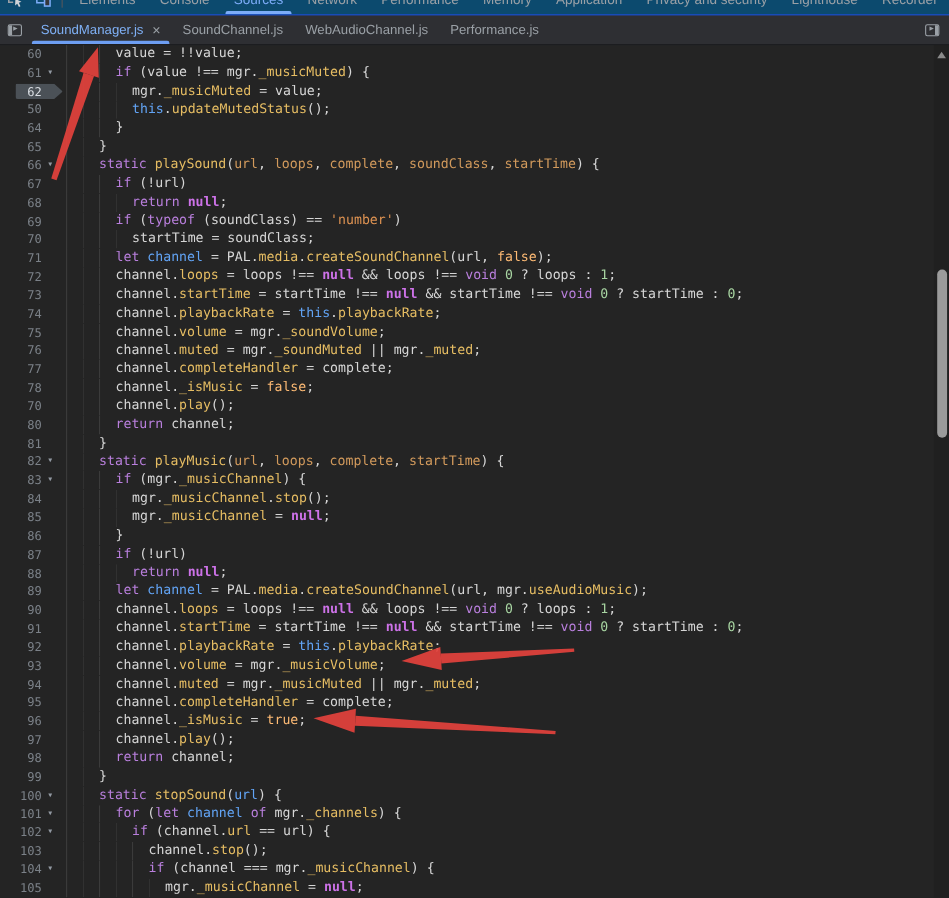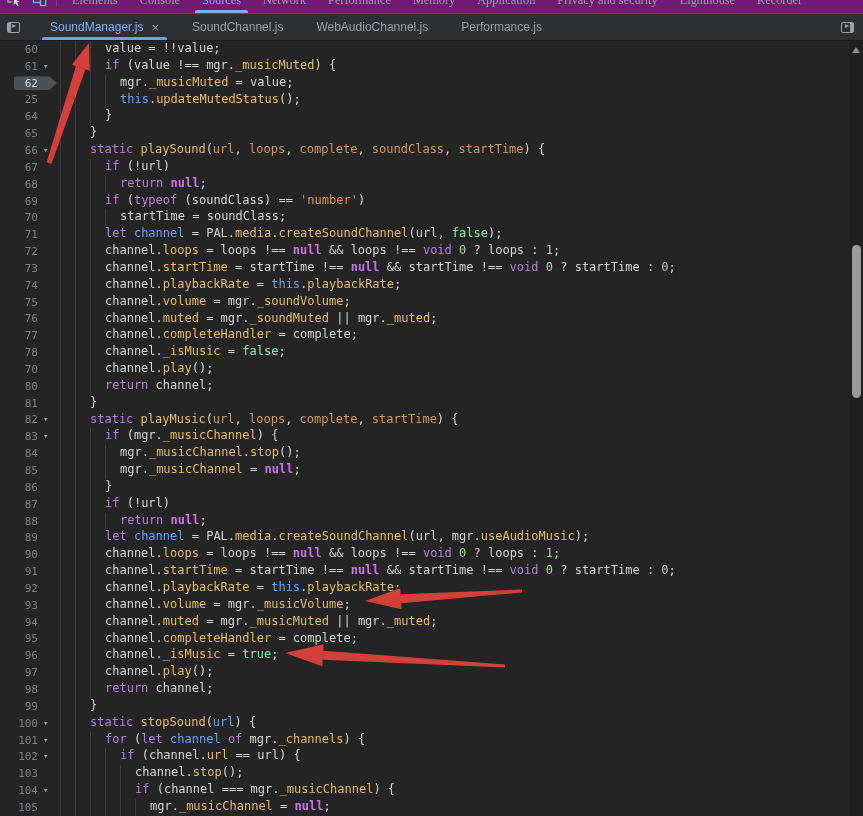--- a/index.html
+++ b/index.html
@@ -5,42 +5,42 @@
   html,body{margin:0;padding:0;}
   body{
     width:863px;height:816px;position:relative;overflow:hidden;
     background:#242424;
     font-family:"Liberation Sans", sans-serif;
     -webkit-font-smoothing:antialiased;
   }
   
   .main-toolbar{
     position:absolute;top:0;left:0;right:0;height:13px;
-    background:#701a75;overflow:hidden;border-bottom:4px solid #1d4ed8;font-family:Liberation Serif, serif;
+    background:#0c4a6e;overflow:hidden;border-bottom:4px solid #1d4ed8;
   }
   .mt-inner{
     position:absolute;bottom:0;left:0;height:27px;
     display:flex;align-items:center;white-space:nowrap;
   }
   .mt-icon{width:26px;height:27px;display:flex;align-items:center;justify-content:center;flex:none;}
   .mt-divider{width:1px;height:14px;background:#55565a;margin:0 4px;flex:none;}
   .mt-item{
     padding:0 11px;height:27px;line-height:29px;font-size:12.3px;color:#9aa0a6;
     position:relative;flex:none;cursor:pointer;
   }
   .mt-item.active{color:var(--accent,#7cacf8);}
   .mt-item.active::after{
     content:"";position:absolute;left:4px;right:4px;bottom:0;height:3px;
     background:var(--accent,#7cacf8);border-radius:2px 2px 0 0;
   }
   
   .tab-bar{
     position:absolute;top:14px;left:0;right:0;height:27px;
     background:#2e2f33;display:flex;align-items:stretch;
-    border-bottom:1px solid #1c1d20;box-sizing:border-box;gap:13px;
+    border-bottom:1px solid #1c1d20;box-sizing:border-box;
   }
   .tb-iconbtn{width:27px;display:flex;align-items:center;justify-content:center;flex:none;cursor:pointer;}
   .panel-ico{width:13px;height:11px;border:1.5px solid #9aa0a6;border-radius:2px;position:relative;box-sizing:border-box;}
   .panel-ico .bar-l{position:absolute;left:0;top:0;bottom:0;width:3px;background:#9aa0a6;}
   .panel-ico .bar-r{position:absolute;right:0;top:0;bottom:0;width:3px;background:#9aa0a6;}
   .panel-ico .tri{position:absolute;top:1.5px;width:0;height:0;border-top:2.5px solid transparent;border-bottom:2.5px solid transparent;border-left:4px solid #9aa0a6;}
   .panel-ico .tri.left-of-bar{right:4px;}
   .panel-ico .tri.right-of-bar{left:4px;}
   .ftab{
     display:flex;align-items:center;padding:0 10px;font-size:12px;color:#9aa0a6;
@@ -68,21 +68,21 @@
     background:#4b5157;border-radius:2px 0 0 2px;z-index:1;
     clip-path:polygon(0 0,82% 0,100% 50%,82% 100%,0 100%);
   }
   .line.marked .lnum{color:#d9dde2;}
   .lcontent{display:flex;height:100%;flex:1;overflow:hidden;}
   .ind{width:15px;height:100%;flex:none;box-shadow:inset 1px 0 0 #3b3b3b;}
   .code-text{display:inline;}
   .t-pln{color:#d6d6d6;}
   .t-kw{color:#b97fdd;}
   .t-null{color:#cd72e8;font-weight:bold;}
-  .t-bool{color:#86efac;}
+  .t-bool{color:#fdba74;}
   .t-num{color:#a8d5a2;}
   .t-def{color:#62a4f5;}
   .t-prop{color:#e6bd63;}
   .t-param{color:#d29a5c;}
   .t-str{color:#df9352;}
   
   .scrollbar{position:absolute;top:41px;right:0;bottom:0;width:14px;background:#202020;}
   .sb-up{
     position:absolute;top:6px;left:3px;width:0;height:0;
     border-left:4px solid transparent;border-right:4px solid transparent;
@@ -155,21 +155,21 @@
         <div class="bar-r"></div>
       </div>
   </div>
 </div>
 
 <div class="editor">
   <div id="code-lines">
       <div class="line"><div class="gutter"><div class="lnum">60</div><div class="fold"></div></div><div class="lcontent"><span class="ind"></span><span class="ind"></span><span class="ind"></span><span class="code-text"><span class="t-pln">value = !!value;</span></span></div></div>
       <div class="line"><div class="gutter"><div class="lnum">61</div><div class="fold">▾</div></div><div class="lcontent"><span class="ind"></span><span class="ind"></span><span class="ind"></span><span class="code-text"><span class="t-kw">if</span><span class="t-pln"> (value !== mgr.</span><span class="t-prop">_musicMuted</span><span class="t-pln">) {</span></span></div></div>
       <div class="line marked"><div class="gutter"><div class="chip"></div><div class="lnum">62</div><div class="fold"></div></div><div class="lcontent"><span class="ind"></span><span class="ind"></span><span class="ind"></span><span class="ind"></span><span class="code-text"><span class="t-pln">mgr.</span><span class="t-prop">_musicMuted</span><span class="t-pln"> = value;</span></span></div></div>
-      <div class="line"><div class="gutter"><div class="lnum">25</div><div class="fold"></div></div><div class="lcontent"><span class="ind"></span><span class="ind"></span><span class="ind"></span><span class="ind"></span><span class="code-text"><span class="t-def">this</span><span class="t-pln">.</span><span class="t-prop">updateMutedStatus</span><span class="t-pln">();</span></span></div></div>
+      <div class="line"><div class="gutter"><div class="lnum">50</div><div class="fold"></div></div><div class="lcontent"><span class="ind"></span><span class="ind"></span><span class="ind"></span><span class="ind"></span><span class="code-text"><span class="t-def">this</span><span class="t-pln">.</span><span class="t-prop">updateMutedStatus</span><span class="t-pln">();</span></span></div></div>
       <div class="line"><div class="gutter"><div class="lnum">64</div><div class="fold"></div></div><div class="lcontent"><span class="ind"></span><span class="ind"></span><span class="ind"></span><span class="code-text"><span class="t-pln">}</span></span></div></div>
       <div class="line"><div class="gutter"><div class="lnum">65</div><div class="fold"></div></div><div class="lcontent"><span class="ind"></span><span class="ind"></span><span class="code-text"><span class="t-pln">}</span></span></div></div>
       <div class="line"><div class="gutter"><div class="lnum">66</div><div class="fold">▾</div></div><div class="lcontent"><span class="ind"></span><span class="ind"></span><span class="code-text"><span class="t-kw">static</span><span class="t-pln"> </span><span class="t-prop">playSound</span><span class="t-pln">(</span><span class="t-param">url</span><span class="t-pln">, </span><span class="t-param">loops</span><span class="t-pln">, </span><span class="t-param">complete</span><span class="t-pln">, </span><span class="t-param">soundClass</span><span class="t-pln">, </span><span class="t-param">startTime</span><span class="t-pln">) {</span></span></div></div>
       <div class="line"><div class="gutter"><div class="lnum">67</div><div class="fold"></div></div><div class="lcontent"><span class="ind"></span><span class="ind"></span><span class="ind"></span><span class="code-text"><span class="t-kw">if</span><span class="t-pln"> (!url)</span></span></div></div>
       <div class="line"><div class="gutter"><div class="lnum">68</div><div class="fold"></div></div><div class="lcontent"><span class="ind"></span><span class="ind"></span><span class="ind"></span><span class="ind"></span><span class="code-text"><span class="t-kw">return</span><span class="t-pln"> </span><span class="t-null">null</span><span class="t-pln">;</span></span></div></div>
       <div class="line"><div class="gutter"><div class="lnum">69</div><div class="fold"></div></div><div class="lcontent"><span class="ind"></span><span class="ind"></span><span class="ind"></span><span class="code-text"><span class="t-kw">if</span><span class="t-pln"> (</span><span class="t-kw">typeof</span><span class="t-pln"> (soundClass) == </span><span class="t-str">'number'</span><span class="t-pln">)</span></span></div></div>
       <div class="line"><div class="gutter"><div class="lnum">70</div><div class="fold"></div></div><div class="lcontent"><span class="ind"></span><span class="ind"></span><span class="ind"></span><span class="ind"></span><span class="code-text"><span class="t-pln">startTime = soundClass;</span></span></div></div>
       <div class="line"><div class="gutter"><div class="lnum">71</div><div class="fold"></div></div><div class="lcontent"><span class="ind"></span><span class="ind"></span><span class="ind"></span><span class="code-text"><span class="t-kw">let</span><span class="t-pln"> </span><span class="t-def">channel</span><span class="t-pln"> = PAL.</span><span class="t-prop">media</span><span class="t-pln">.</span><span class="t-prop">createSoundChannel</span><span class="t-pln">(url, </span><span class="t-bool">false</span><span class="t-pln">);</span></span></div></div>
       <div class="line"><div class="gutter"><div class="lnum">72</div><div class="fold"></div></div><div class="lcontent"><span class="ind"></span><span class="ind"></span><span class="ind"></span><span class="code-text"><span class="t-pln">channel.</span><span class="t-prop">loops</span><span class="t-pln"> = loops !== </span><span class="t-null">null</span><span class="t-pln"> &amp;&amp; loops !== </span><span class="t-kw">void</span><span class="t-pln"> </span><span class="t-num">0</span><span class="t-pln"> ? loops : </span><span class="t-num">1</span><span class="t-pln">;</span></span></div></div>
       <div class="line"><div class="gutter"><div class="lnum">73</div><div class="fold"></div></div><div class="lcontent"><span class="ind"></span><span class="ind"></span><span class="ind"></span><span class="code-text"><span class="t-pln">channel.</span><span class="t-prop">startTime</span><span class="t-pln"> = startTime !== </span><span class="t-null">null</span><span class="t-pln"> &amp;&amp; startTime !== </span><span class="t-kw">void</span><span class="t-pln"> </span><span class="t-num">0</span><span class="t-pln"> ? startTime : </span><span class="t-num">0</span><span class="t-pln">;</span></span></div></div>

